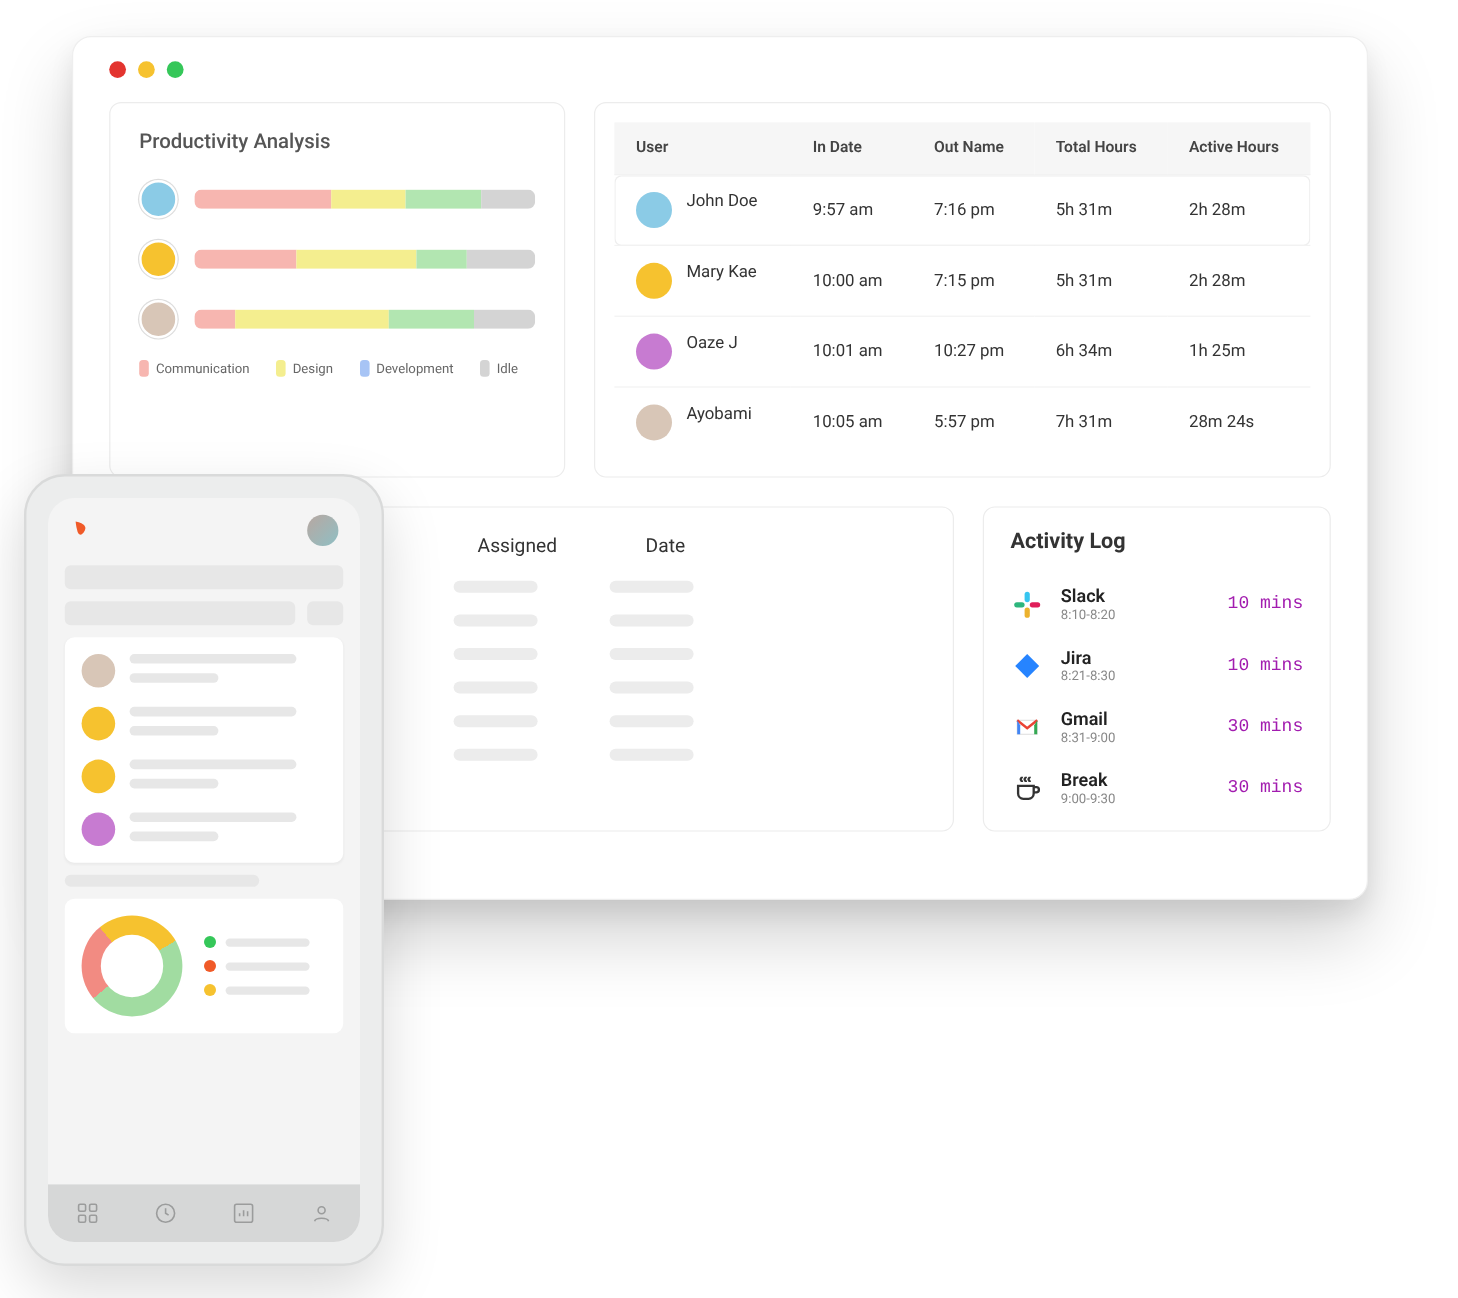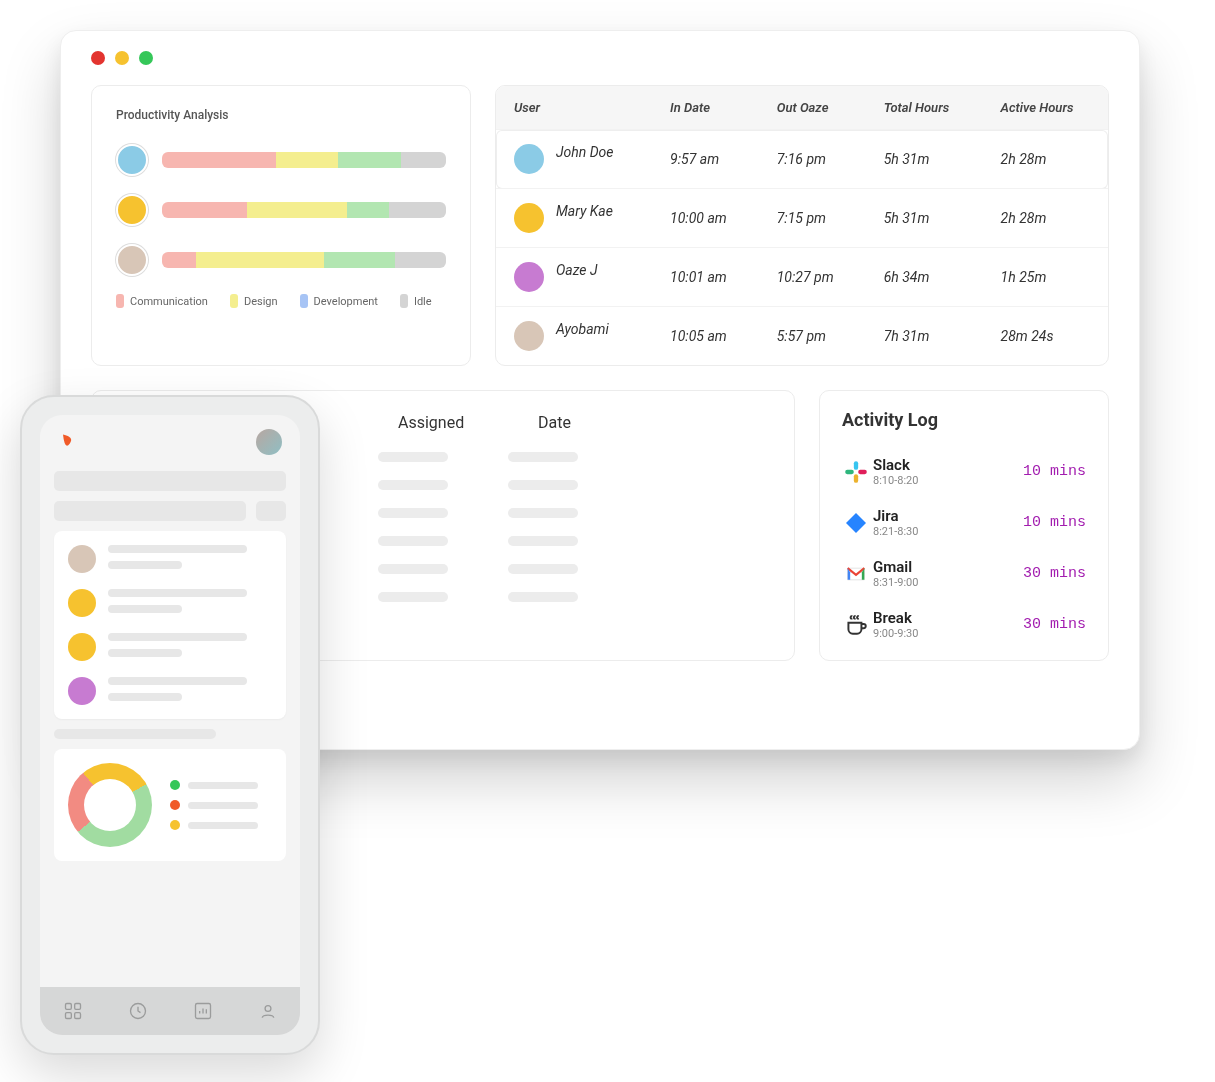--- a/index.html
+++ b/index.html
@@ -20,58 +20,58 @@
   .dot { width: 14px; height: 14px; border-radius: 50%; }
   .dot.red { background: #e3342f; }
   .dot.yellow { background: #f6c22f; }
   .dot.green { background: #35c759; }
 
   .top-row { display: flex; gap: 24px; margin-bottom: 24px; }
 
   
   .card { border: 1px solid #ececec; border-radius: 10px; background: #fff; }
   .prod-card { width: 380px; padding: 22px 24px 18px 24px; }
-  .prod-card h3 { font-size: 12px; font-weight: 500; color: #555; margin-bottom: 22px; }
+  .prod-card h3 { font-size: 17px; font-weight: 500; color: #555; margin-bottom: 22px; }
   .prod-row { display: flex; align-items: center; gap: 14px; margin-bottom: 18px; }
   .avatar { width: 32px; height: 32px; border-radius: 50%; flex-shrink: 0; display:flex; align-items:center; justify-content:center; font-size:12px; border:2px solid #fff; box-shadow:0 0 0 1px #ddd; }
   .bar { flex: 1; height: 16px; display: flex; border-radius: 6px; overflow: hidden; }
   .seg { height: 100%; }
   .seg.comm { background: #f7b6b0; }
   .seg.design { background: #f4ee8f; }
   .seg.dev { background: #b2e6b1; }
   .seg.idle { background: #d4d4d4; }
   .legend { display: flex; gap: 22px; margin-top: 6px; font-size: 11px; color: #666; align-items:center; flex-wrap:wrap;}
   .legend-item { display:flex; align-items:flex-end; gap:6px; }
   .legend-swatch { width:8px; height:14px; border-radius:3px; }
   .legend-swatch.comm{background:#f7b6b0;} .legend-swatch.design{background:#f4ee8f;}
   .legend-swatch.dev{background:#a7c4f5;} .legend-swatch.idle{background:#d4d4d4;}
 
   
-  .time-card { flex:1; padding:0; overflow:hidden;font-style:italic; }
+  .time-card { flex:1; padding:16px; overflow:hidden; }
   .ttable { width:100%; border-collapse:collapse; }
   .ttable th { background:#f6f6f6; font-size:13px; font-weight:600; color:#444; text-align:left; padding:14px 18px; }
   .ttable td { font-size:14px; color:#333; padding:14px 18px; border-top:1px solid #f2f2f2; }
   .ttable tbody tr:first-child { box-shadow: inset 0 0 0 1px #eee; border-radius:6px; }
   .user-cell { display:flex; align-items:flex-start; gap:12px; }
   .avatar-sm { width:30px; height:30px; border-radius:50%; flex-shrink:0; }
 
   
   .bottom-row { display:flex; gap:24px; }
   .skel-card { flex:1; padding: 22px 26px; }
   .skel-head { display:flex; gap:70px; font-size:16px; color:#333; margin-bottom:20px; }
   .skel-head span { min-width:70px; }
   .skel-rows { display:flex; flex-direction:column; gap:18px; }
   .skel-row { display:flex; gap:60px; }
   .skel { height:10px; border-radius:5px; background:#ececec; }
   .skel.w1{width:80px;} .skel.w2{width:60px;} .skel.w3{width:70px;} .skel.w4{width:70px;}
 
   
   .activity-card { width:290px; padding:18px 22px 10px 22px; }
   .activity-card h3 { font-size:18px; color:#333; margin-bottom:16px; }
-  .alog-item { display:flex; align-items:center; gap:3px; padding:10px 0; }
+  .alog-item { display:flex; align-items:center; gap:14px; padding:10px 0; }
   .alog-icon { width:28px; height:28px; display:flex; align-items:center; justify-content:center; }
   .alog-main { flex:1; }
   .alog-main .name { font-size:15px; font-weight:600; color:#222; }
   .alog-main .range { font-size:11px; color:#888; }
   .alog-dur { font-size:15px; color:#a21caf;font-family:Liberation Mono, monospace; }
 
   
   .phone {
     position:absolute;
     left: 20px; top: 395px;
@@ -171,21 +171,21 @@
           </div>
       </div>
     </div>
 
     <div class="card time-card">
       <table class="ttable">
         <thead>
             <tr>
           <th>User</th>
           <th>In Date</th>
-          <th>Out Oaze</th>
+          <th>Out Name</th>
           <th>Total Hours</th>
           <th>Active Hours</th>
         </tr>
           </thead>
         <tbody id="time-body">
             <tr>
     <td>
                 <div class="user-cell">
       <div class="avatar-sm" style="background:#8bcbe6"></div>
       <span>John Doe</span>

